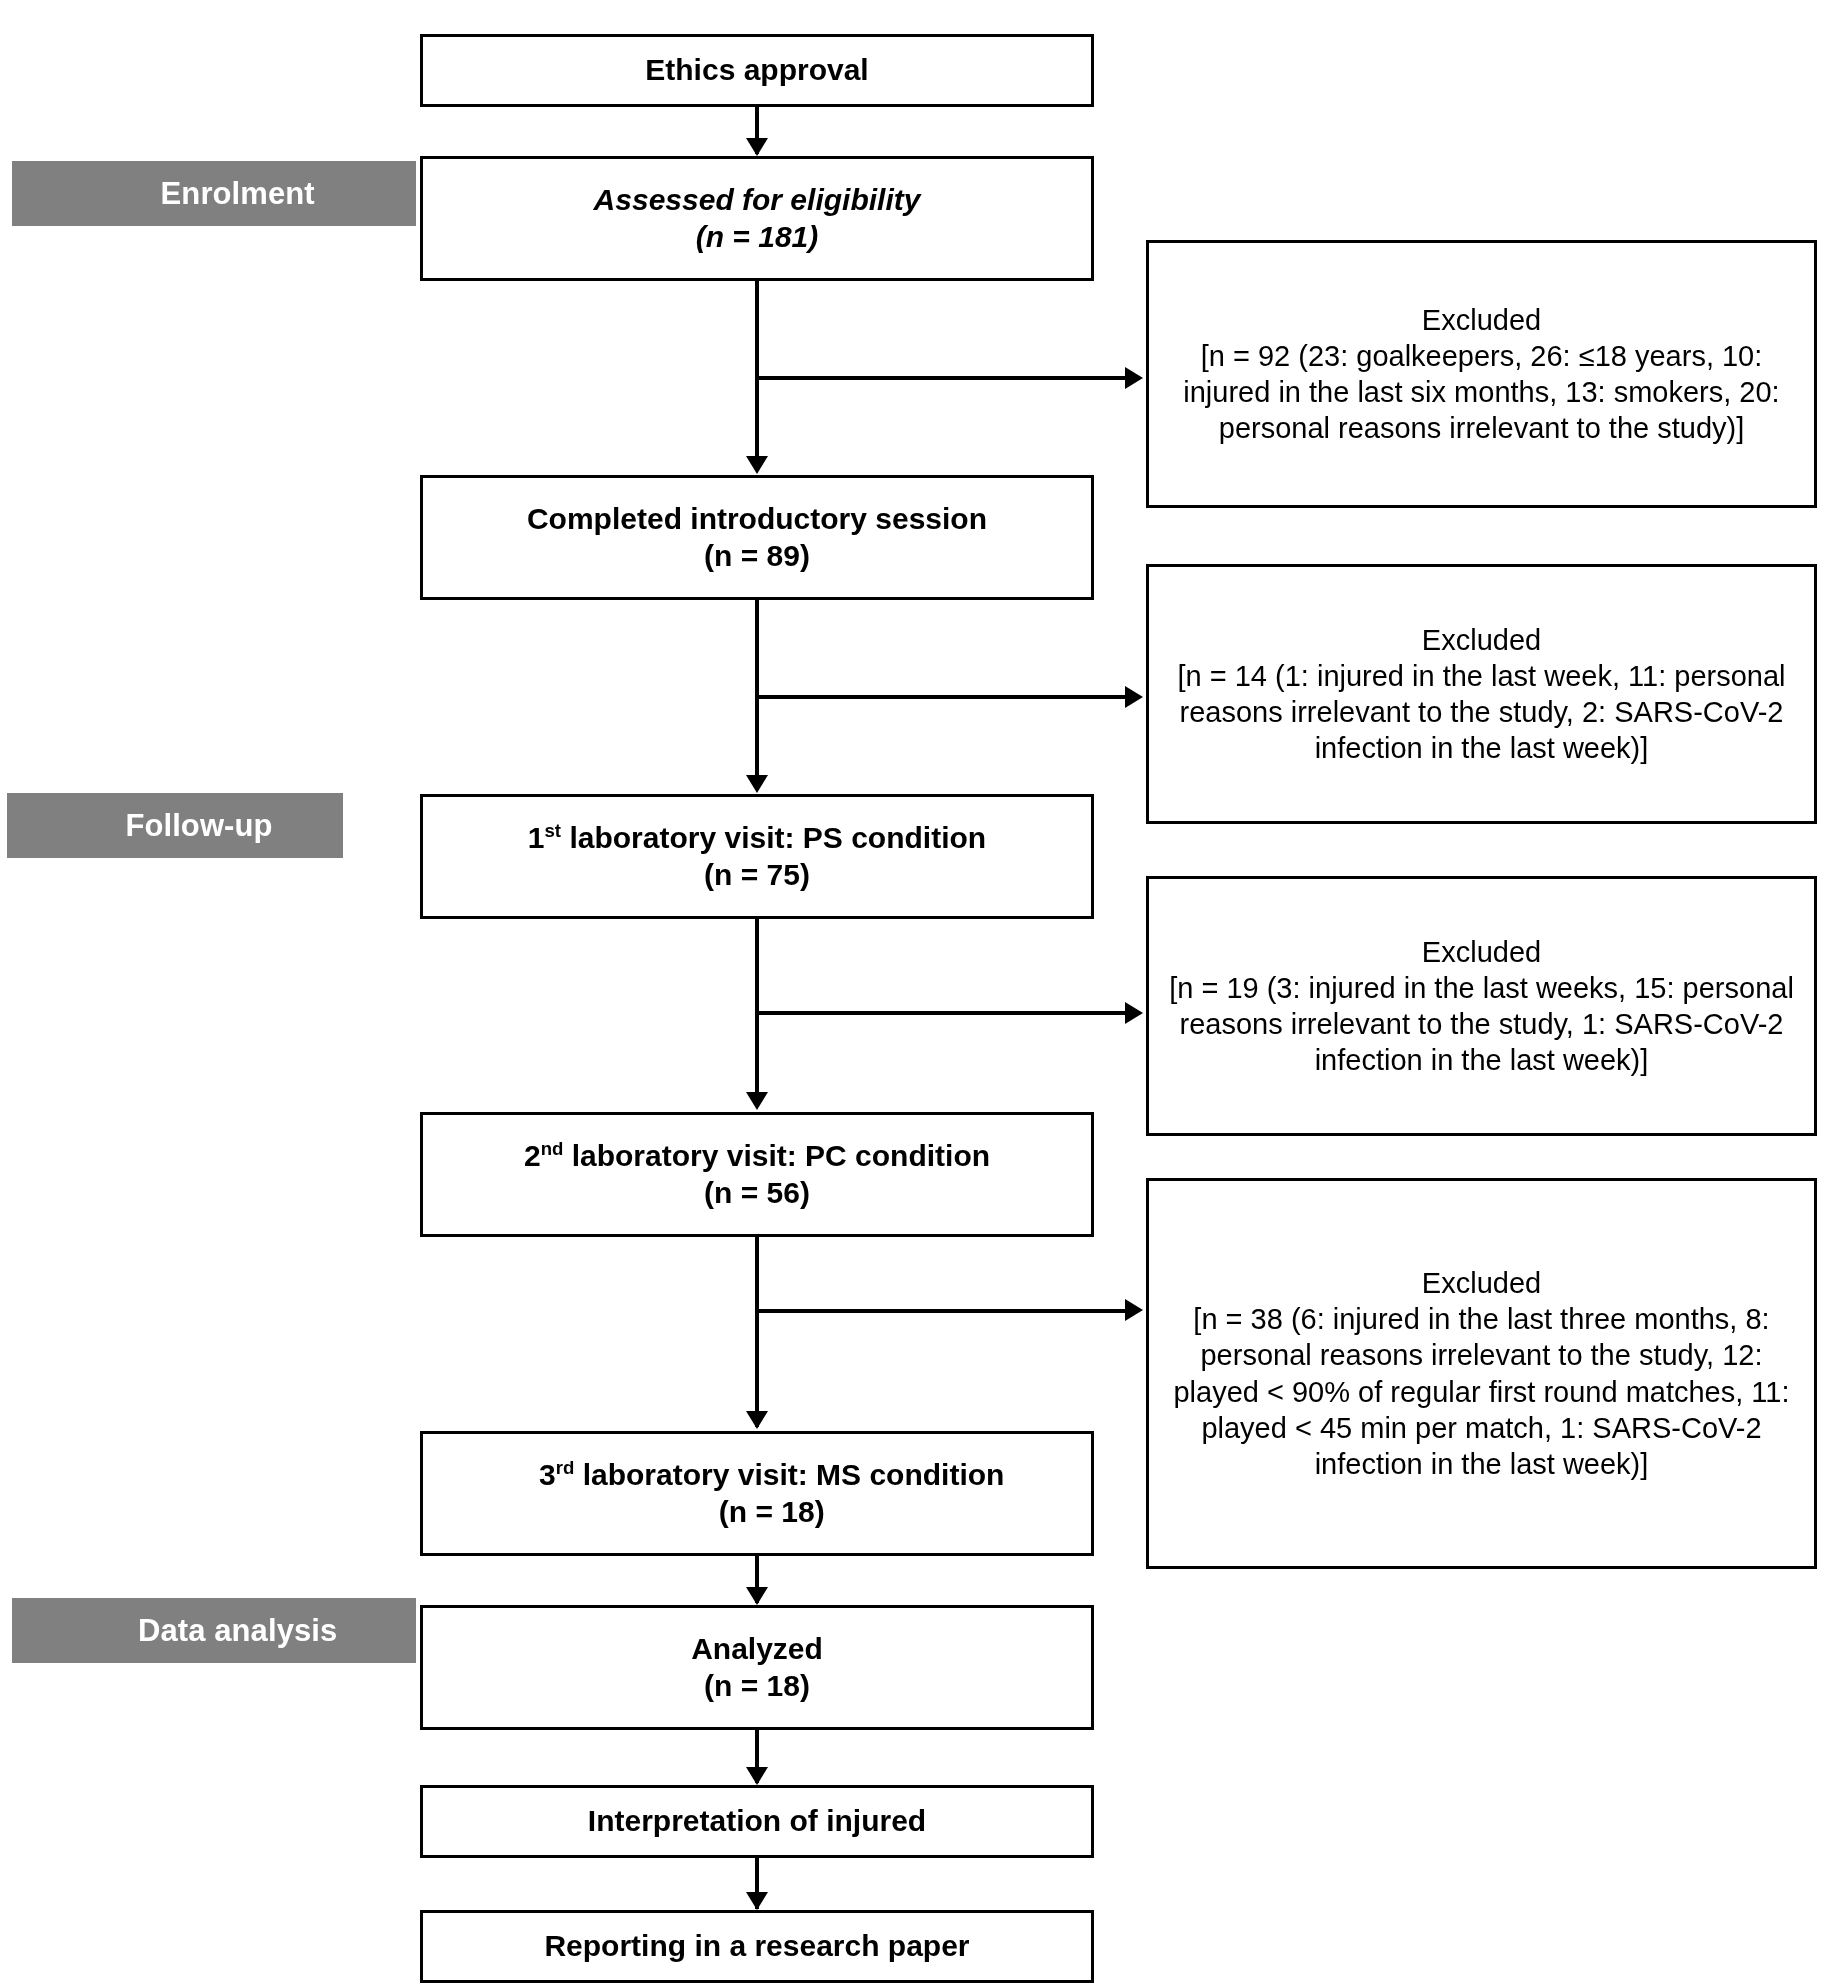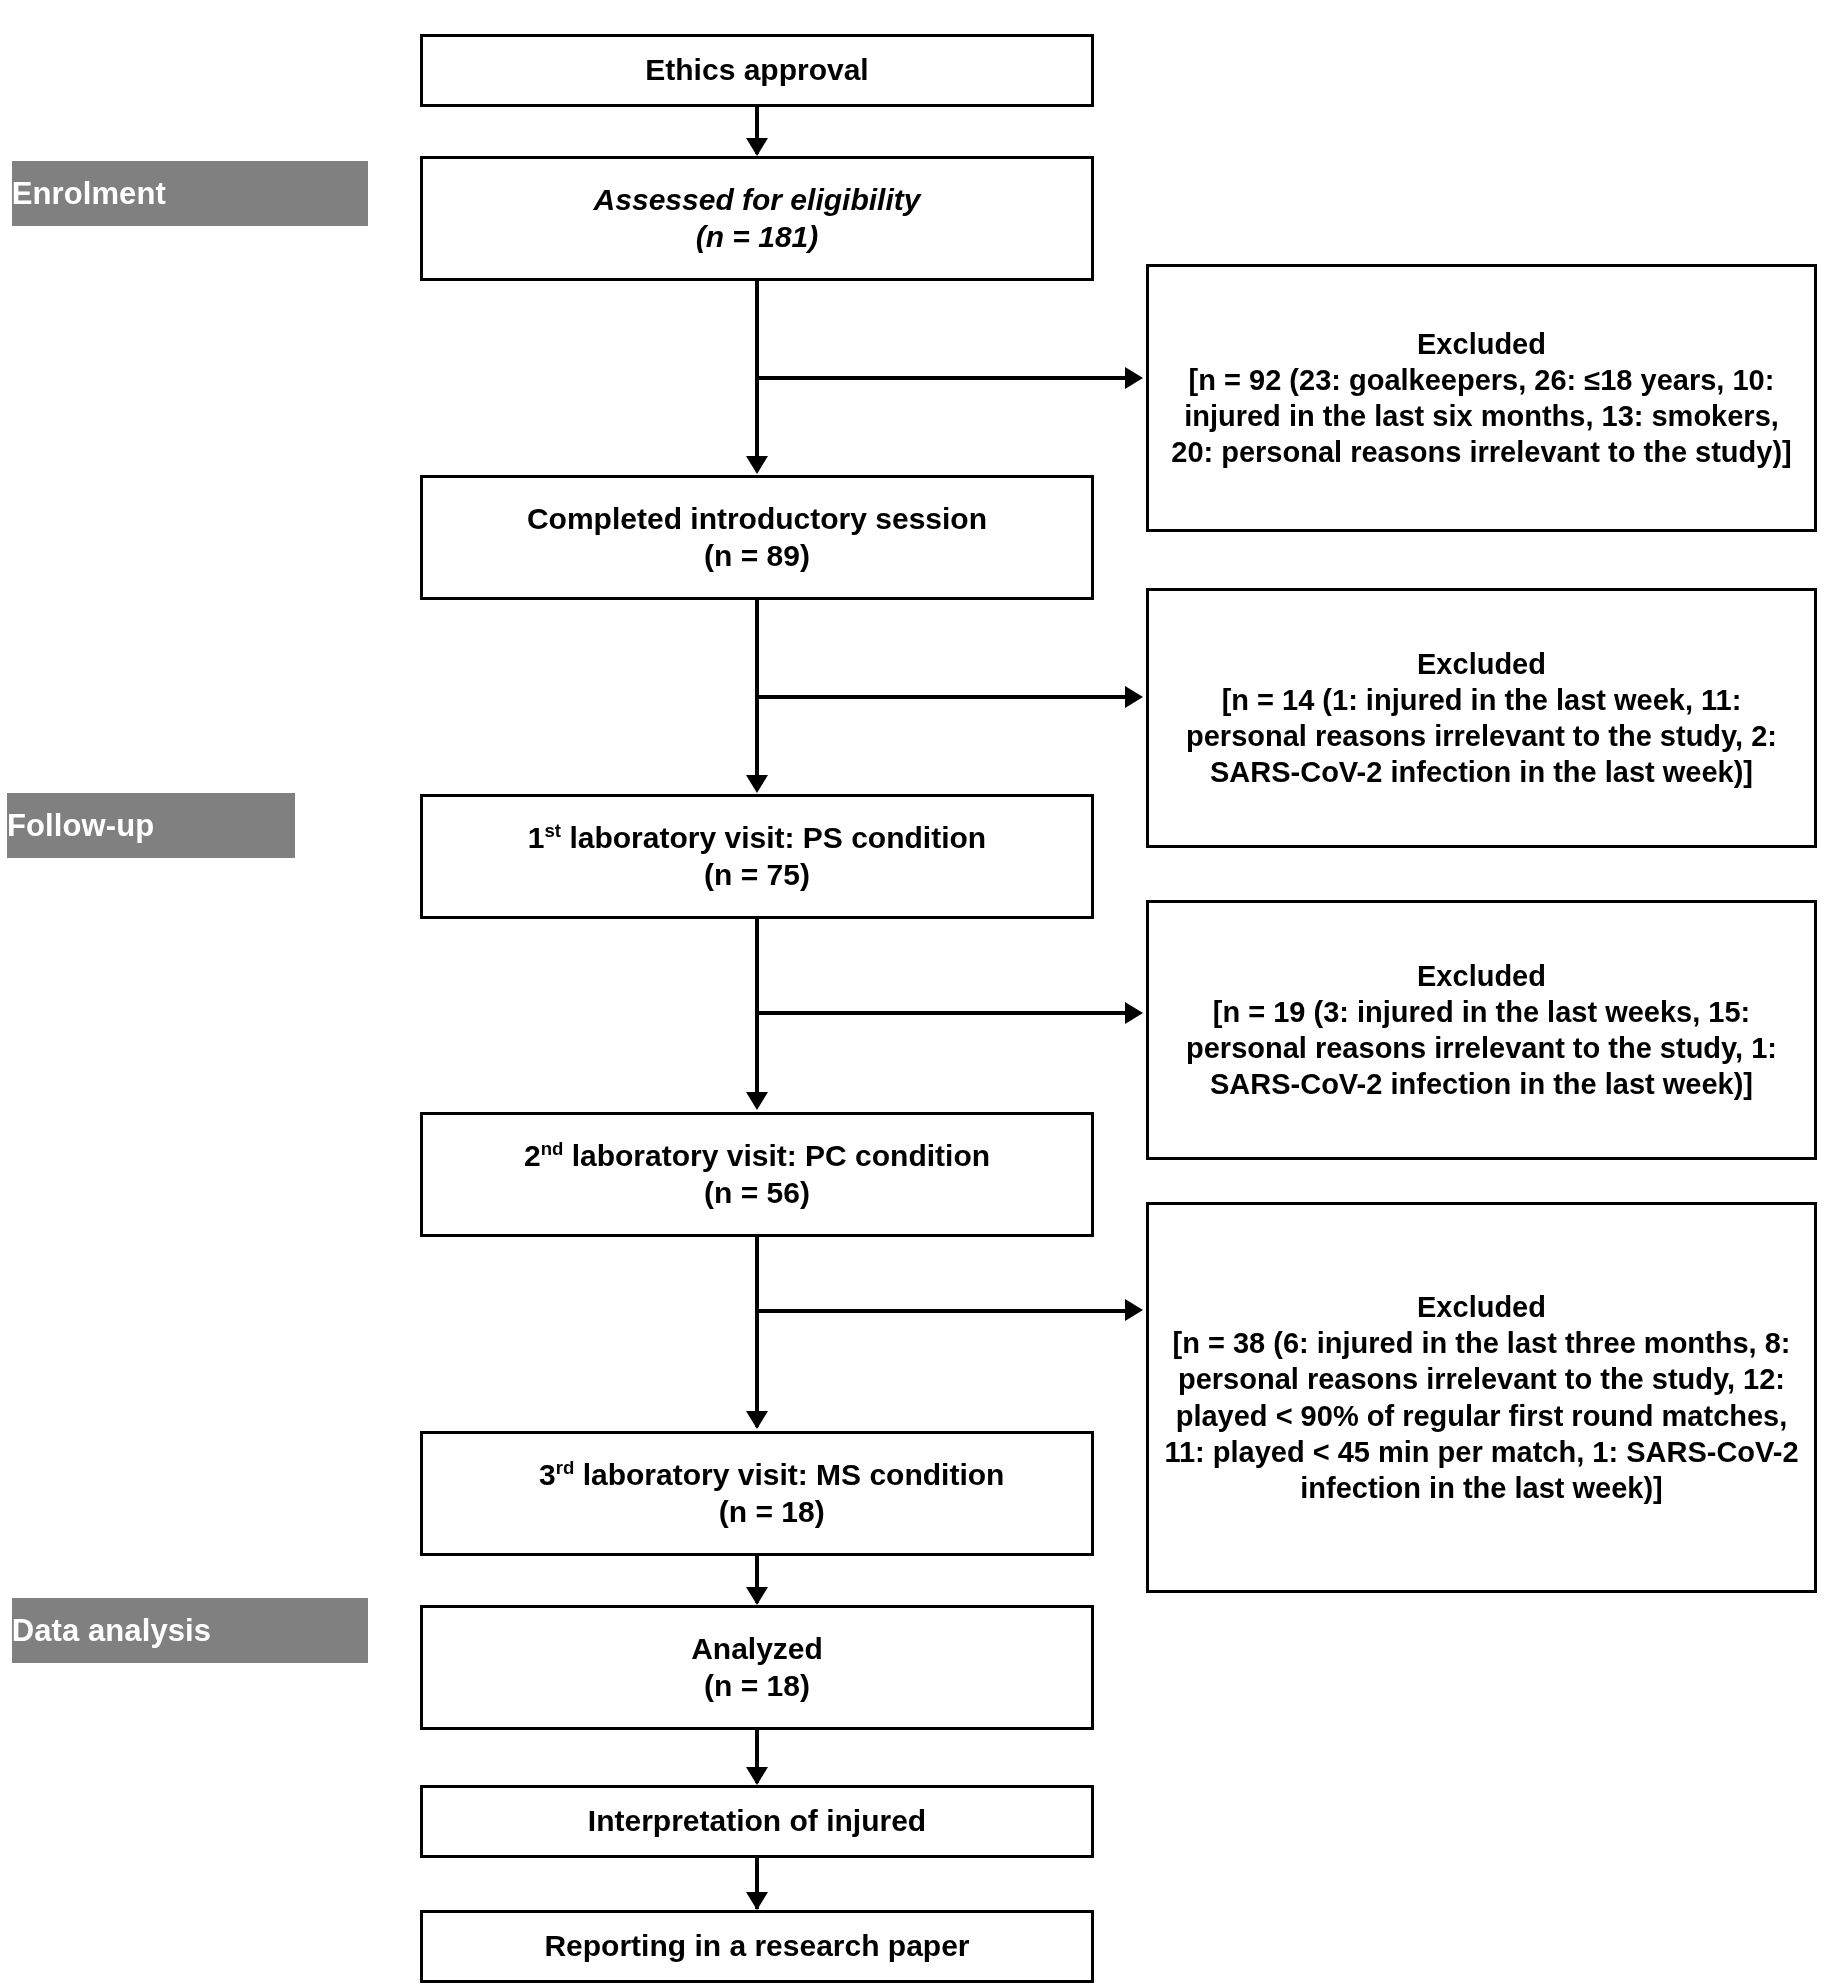--- a/index.html
+++ b/index.html
@@ -18,24 +18,26 @@
     overflow: hidden;
   }
 
   
   .stage-label {
     position: absolute;
     background: #808080;
     color: #ffffff;
     display: flex;
     align-items: center;
+    justify-content: center;
     font-weight: bold;
     font-size: 31px;
     letter-spacing: 0.1px;
     line-height: 1;
+    padding-left: 48px;
   }
 
   
   .flow-box {
     position: absolute;
     background: #ffffff;
     border: 3.3px solid #000000;
     box-sizing: border-box;
     display: flex;
     flex-direction: column;
@@ -59,26 +61,25 @@
   .excl-box {
     position: absolute;
     background: #ffffff;
     border: 3.3px solid #000000;
     box-sizing: border-box;
     display: flex;
     flex-direction: column;
     align-items: center;
     justify-content: center;
     text-align: center;
-    font-weight: bold;
+    font-weight: normal;
     color: #000000;
     font-size: 29px;
     line-height: 1.25;
     padding: 3.9px 11.7px;
-    margin-top: 24px;
   }
   .excl-title { display: block; }
   .excl-body  { display: block; text-align: center; }
 
   
   .v-line {
     position: absolute;
     width: 3.9px;
     background: #000000;
   }

